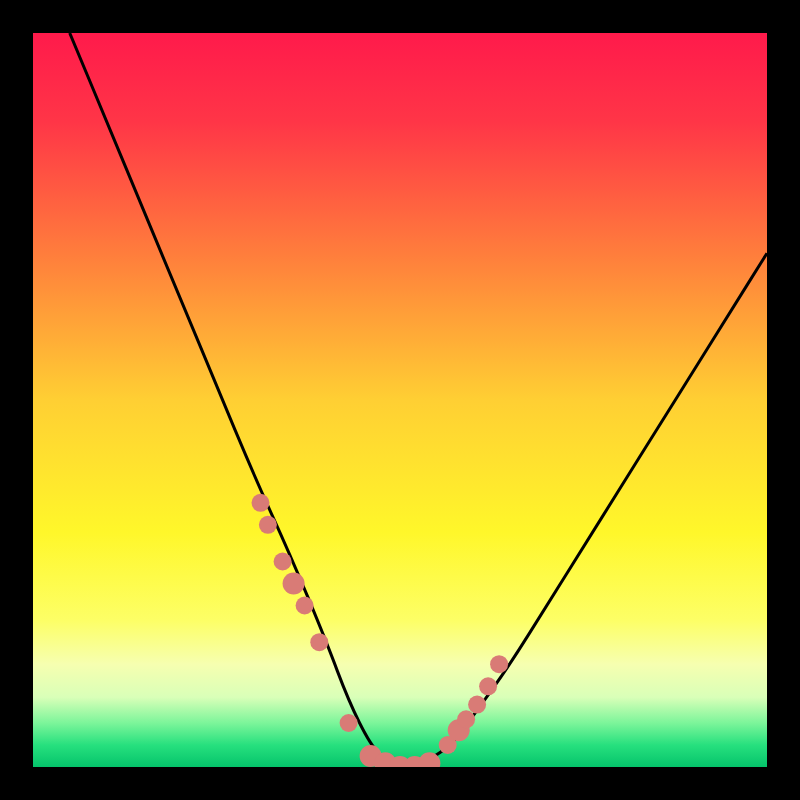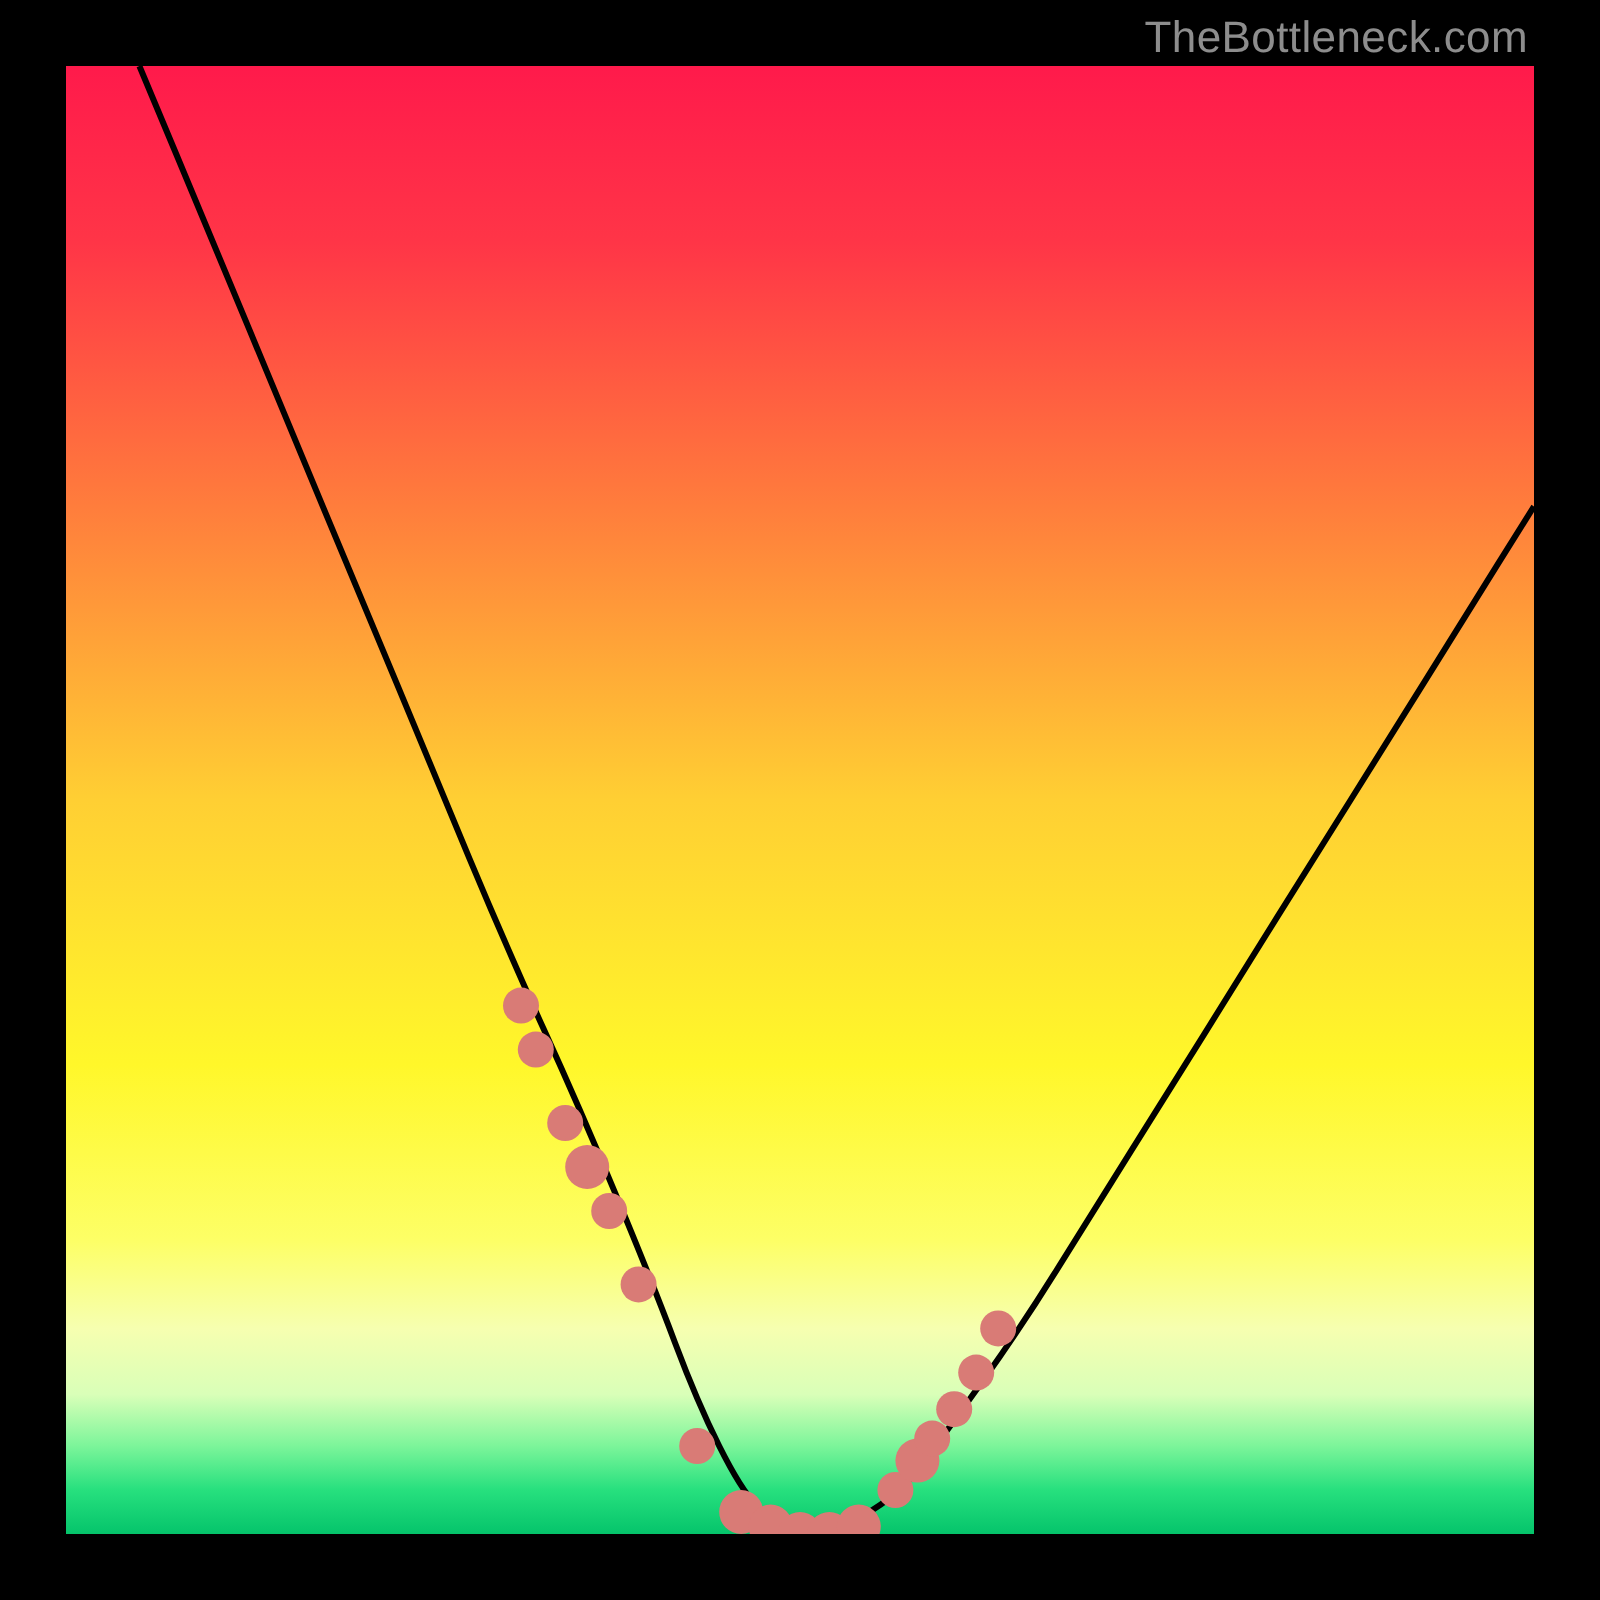--- a/index.html
+++ b/index.html
@@ -90,15 +90,14 @@
           <circle cx="425.7" cy="697.3" r="11" fill="#d97b76"></circle>
           <circle cx="433.1" cy="686.3" r="9" fill="#d97b76"></circle>
           <circle cx="444.1" cy="671.6" r="9" fill="#d97b76"></circle>
           <circle cx="455.1" cy="653.3" r="9" fill="#d97b76"></circle>
           <circle cx="466.1" cy="631.2" r="9" fill="#d97b76"></circle>
         </g>
     </svg>
 
   </div>
 
-  <div class="watermark">TheBottleneck.com</div>
 
 </div>
 
 </body></html>

